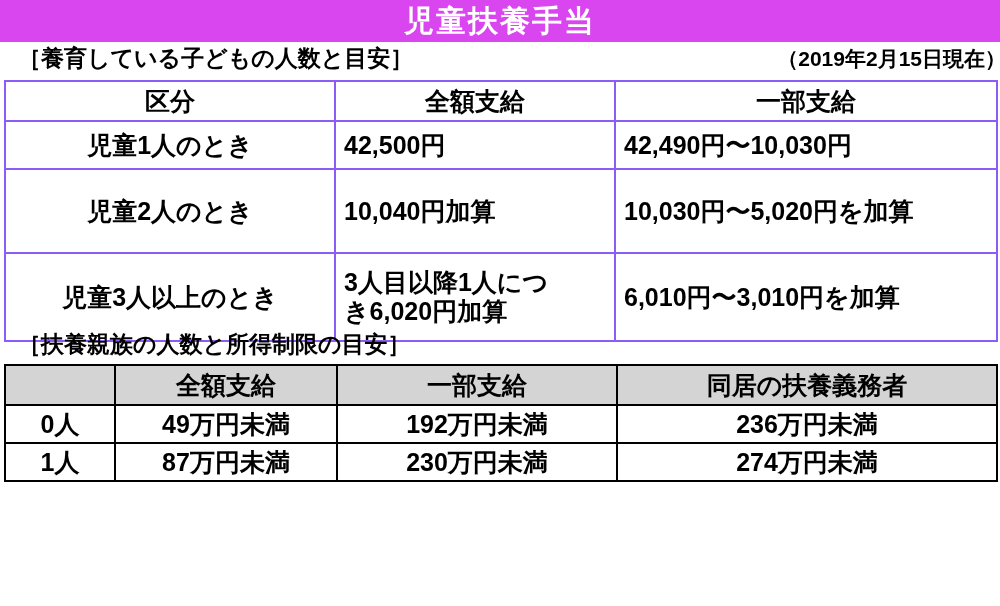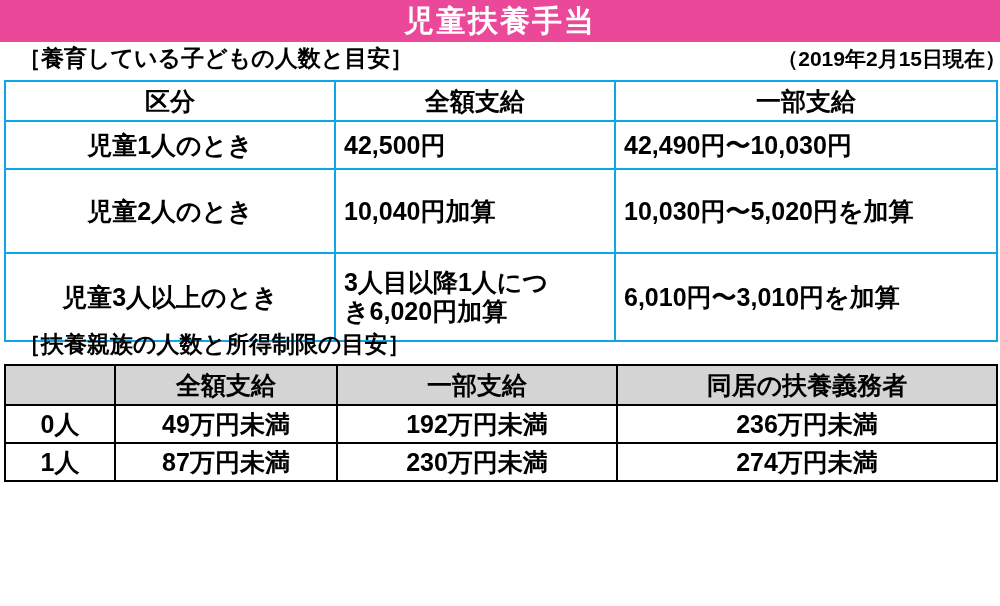--- a/index.html
+++ b/index.html
@@ -21,21 +21,21 @@
     box-sizing: border-box;
   }
 
   
   .title-bar {
     position: absolute;
     left: 0;
     top: 0;
     width: 1000px;
     height: 42px;
-    background: #ec4899;
+    background: #d946ef;
     display: flex;
     align-items: center;
     justify-content: center;
   }
   .title-bar .title-text {
     color: #ffffff;
     font-size: 30px;
     font-weight: bold;
     letter-spacing: 2px;
     line-height: 1;
@@ -67,21 +67,21 @@
   
   .table1 {
     position: absolute;
     left: 4px;
     top: 80px;
     width: 992px;
     border-collapse: collapse;
     table-layout: fixed;
   }
   .table1 td, .table1 th {
-    border: 2px solid #0ea5e9;
+    border: 2px solid #8b5cf6;
     padding: 2px 8px;
     font-size: 25px;
     font-weight: bold;
     vertical-align: middle;
     box-sizing: border-box;
   }
   .table1 thead th {
     text-align: center;
     height: 40px;
     padding: 0 8px;

